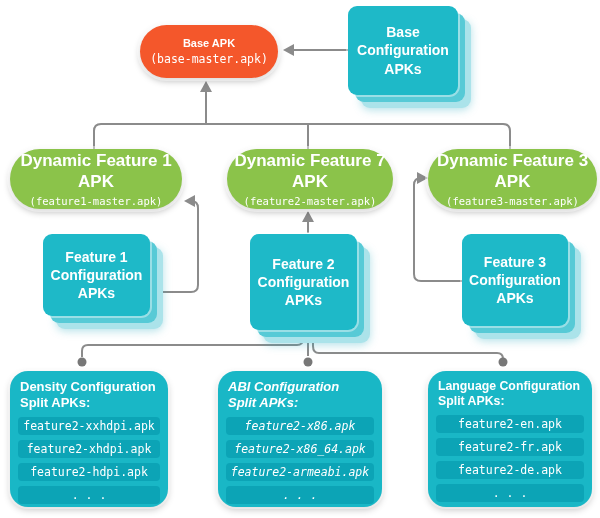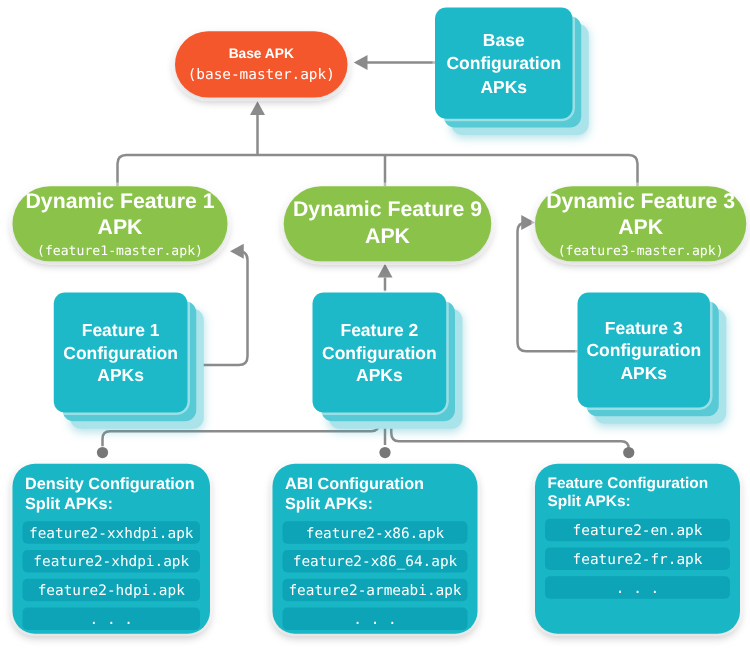--- a/index.html
+++ b/index.html
@@ -92,30 +92,31 @@
 Configuration
 APKs</div>
   </div>
 
   <div class="pill green feature-pill" style="left:10px;top:149px;width:172px;height:60px;">
     <div class="name">Dynamic Feature 1
 APK</div>
     <div class="file">(feature1-master.apk)</div>
   </div>
   <div class="pill green feature-pill" style="left:227px;top:149px;width:166px;height:60px;">
-    <div class="name">Dynamic Feature 9
+    <div class="name">Dynamic Feature 7
 APK</div>
+    <div class="file">(feature2-master.apk)</div>
   </div>
   <div class="pill green feature-pill" style="left:428px;top:149px;width:169px;height:60px;text-align:center;">
     <div class="name">Dynamic Feature 3
 APK</div>
     <div class="file">(feature3-master.apk)</div>
   </div>
 
-  <div class="stack" style="left:43px;top:234px;width:107px;height:96px;">
+  <div class="stack" style="left:43px;top:234px;width:107px;height:82px;">
     <div class="layer l3"></div>
     <div class="layer l2"></div>
     <div class="face">Feature 1
 Configuration
 APKs</div>
   </div>
   <div class="stack" style="left:250px;top:234px;width:107px;height:96px;">
     <div class="layer l3"></div>
     <div class="layer l2"></div>
     <div class="face">Feature 2
@@ -132,30 +133,31 @@
 
   <div class="group" style="left:10px;width:158px;">
     <div class="title">Density Configuration
 Split APKs:</div>
     <div class="row">feature2-xxhdpi.apk</div>
     <div class="row">feature2-xhdpi.apk</div>
     <div class="row">feature2-hdpi.apk</div>
     <div class="row">. . .</div>
   </div>
 
-  <div class="group" style="left:218px;width:164px;">
+  <div class="group" style="left:218px;width:164px;font-style:italic;">
     <div class="title">ABI Configuration
 Split APKs:</div>
     <div class="row">feature2-x86.apk</div>
     <div class="row">feature2-x86_64.apk</div>
     <div class="row">feature2-armeabi.apk</div>
     <div class="row">. . .</div>
   </div>
 
   <div class="group small-title" style="left:428px;width:164px;">
-    <div class="title">Feature Configuration
+    <div class="title">Language Configuration
 Split APKs:</div>
     <div class="row">feature2-en.apk</div>
     <div class="row">feature2-fr.apk</div>
+    <div class="row">feature2-de.apk</div>
     <div class="row">. . .</div>
   </div>
 
 </div>
 
 </body></html>

